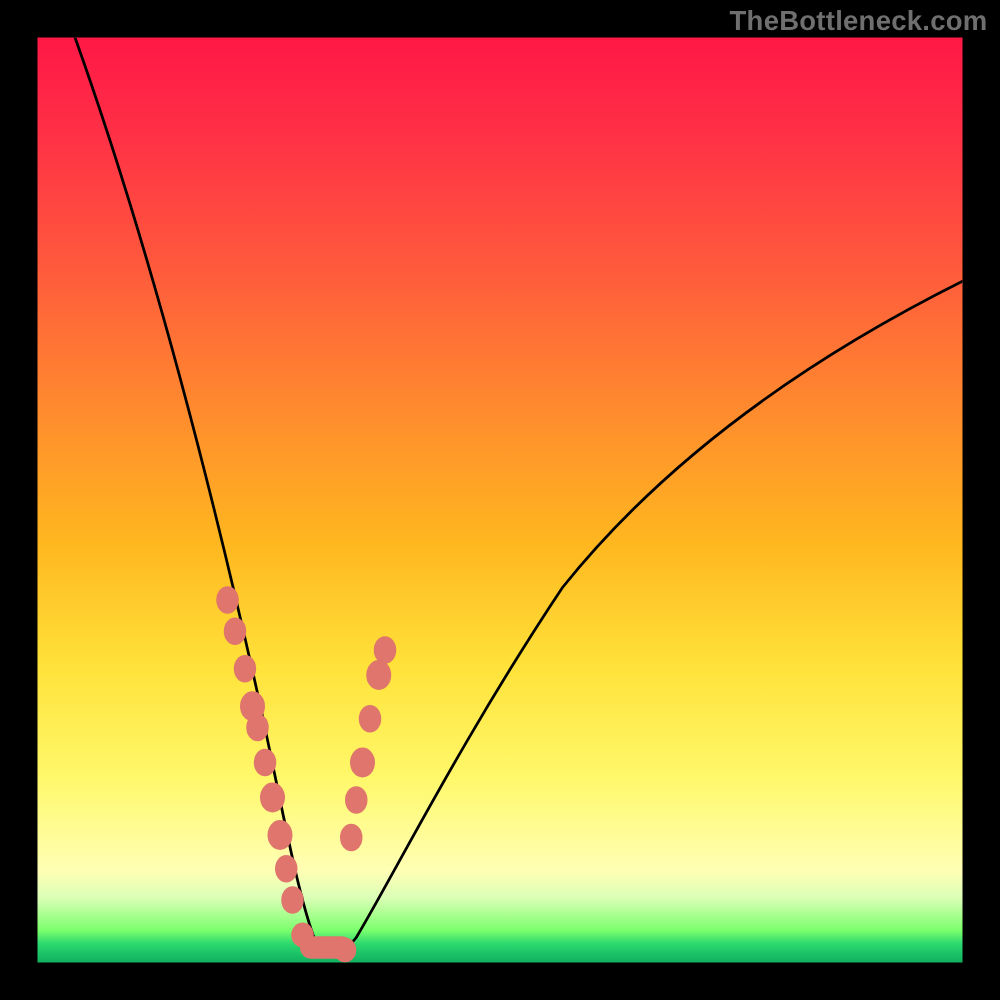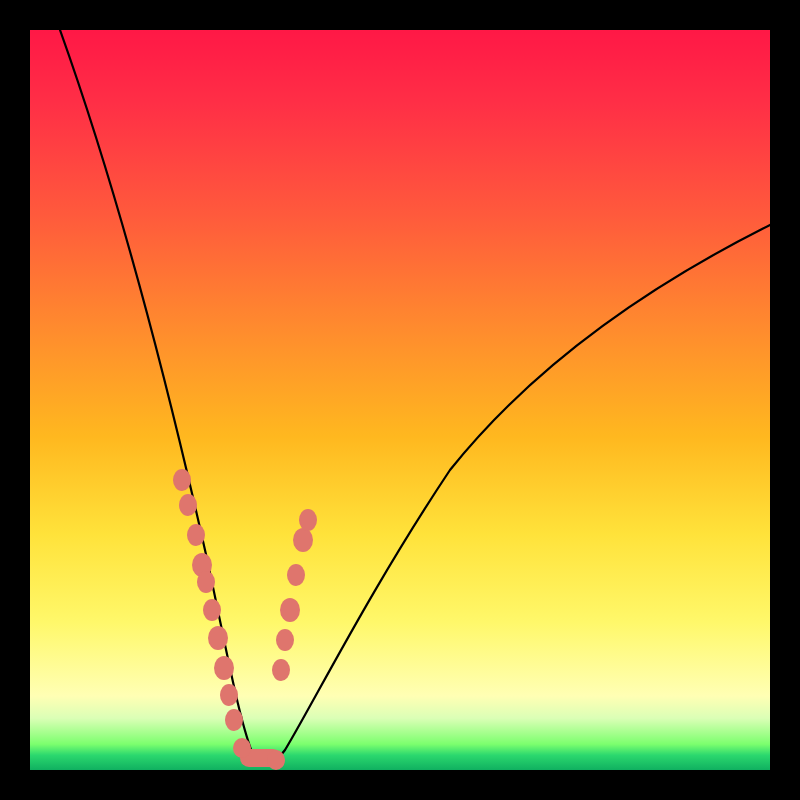--- a/index.html
+++ b/index.html
@@ -106,13 +106,14 @@
       <ellipse class="dot" cx="251" cy="640" rx="9" ry="11"></ellipse>
       <ellipse class="dot" cx="255" cy="610" rx="9" ry="11"></ellipse>
       <ellipse class="dot" cx="260" cy="580" rx="10" ry="12"></ellipse>
       <ellipse class="dot" cx="266" cy="545" rx="9" ry="11"></ellipse>
       <ellipse class="dot" cx="273" cy="510" rx="10" ry="12"></ellipse>
       <ellipse class="dot" cx="278" cy="490" rx="9" ry="11"></ellipse>
     </svg>
 
   </div>
 
+  <div class="watermark">TheBottleneck.com</div>
 </div>
 
 </body></html>

